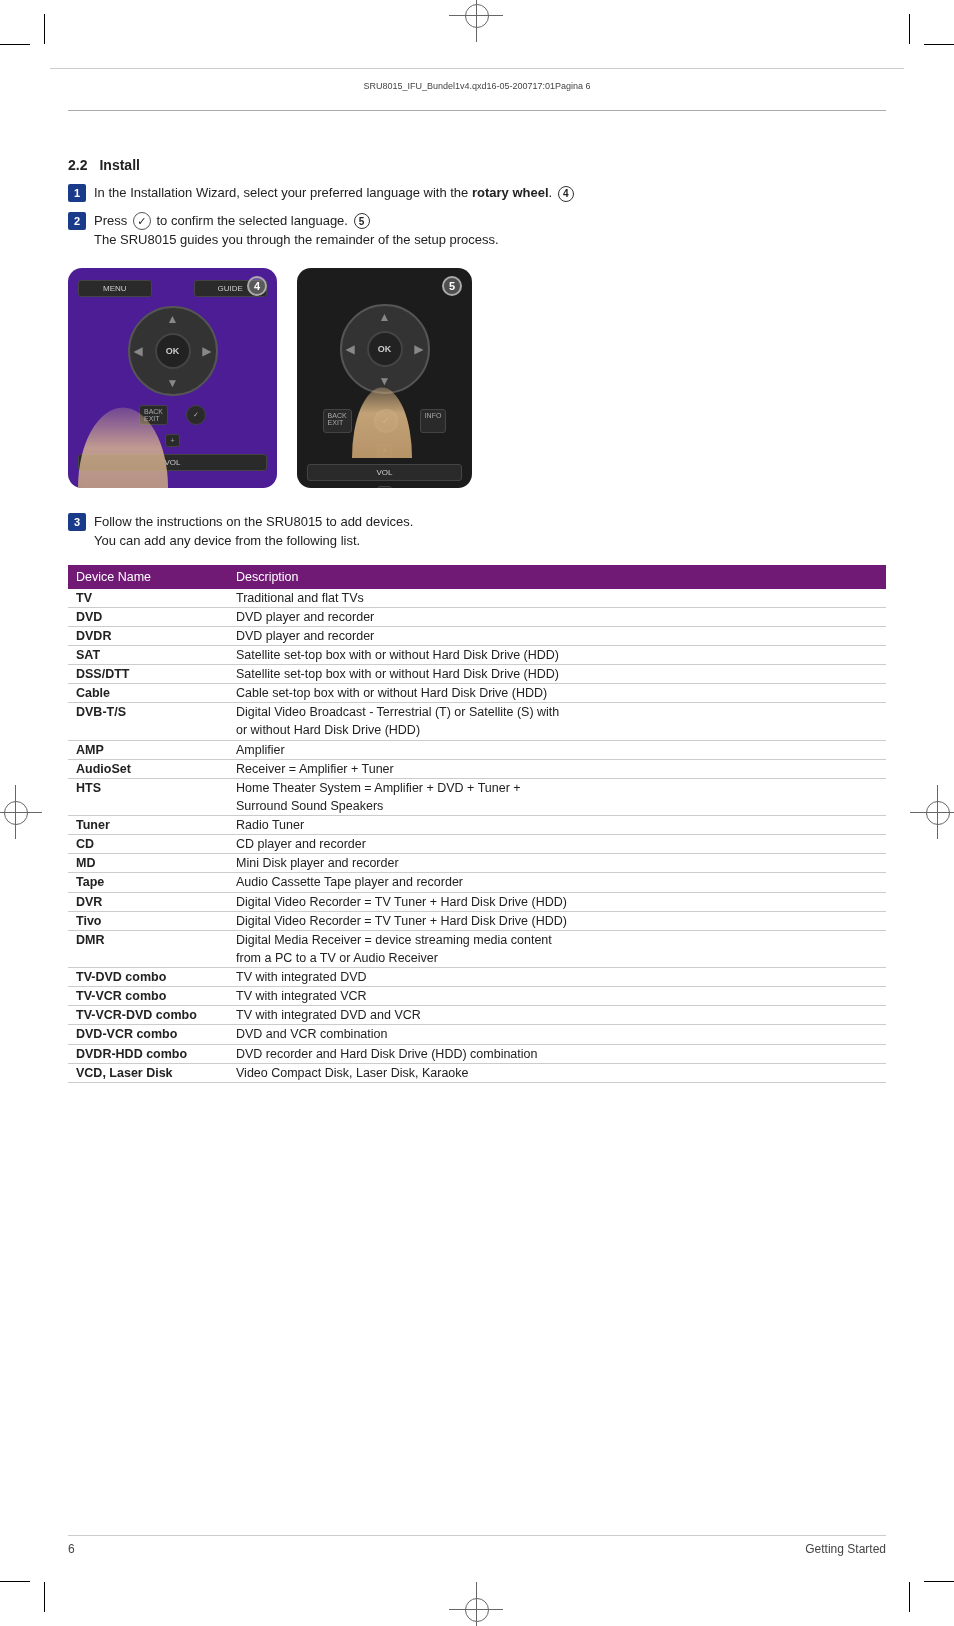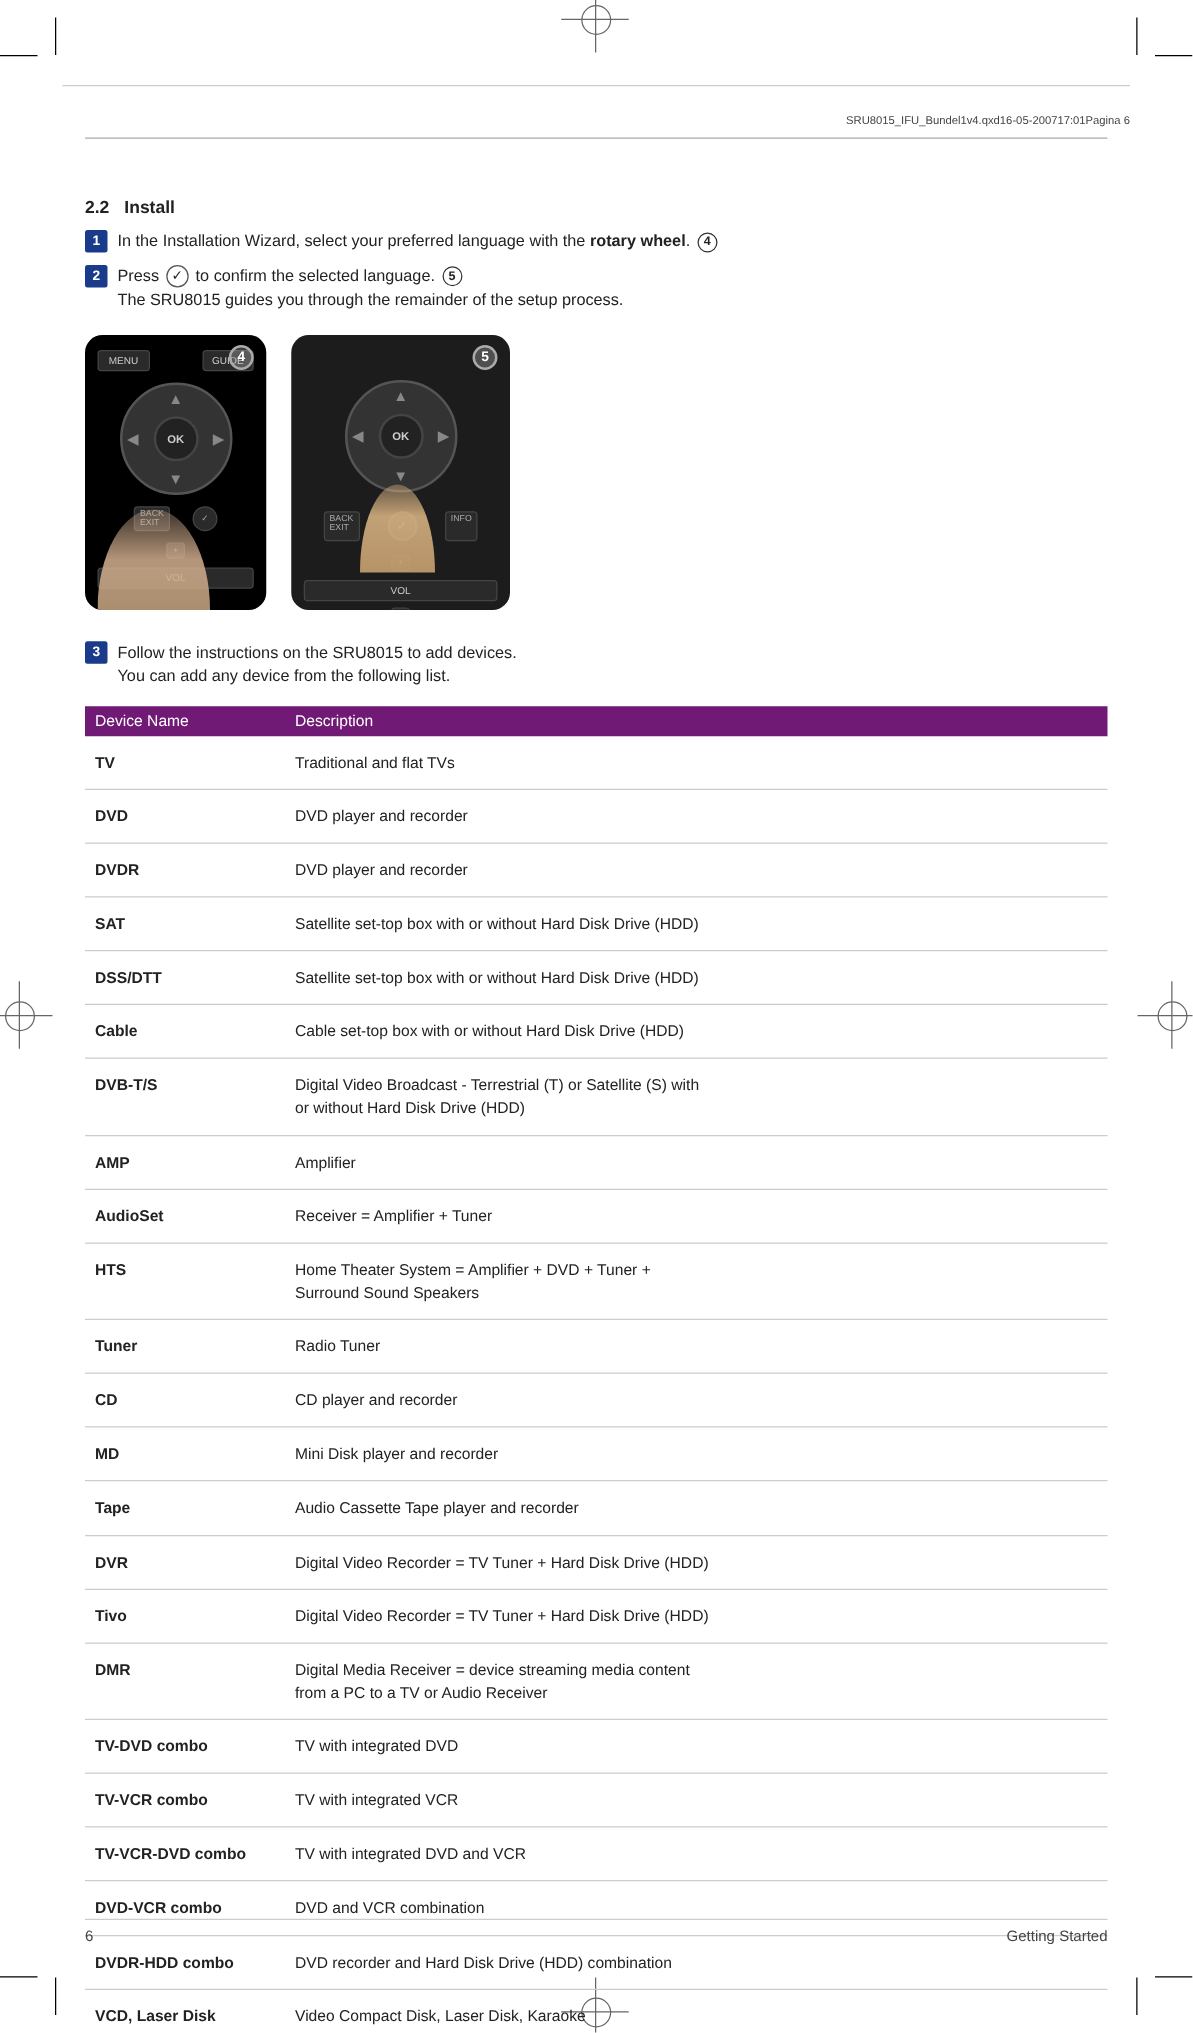--- a/index.html
+++ b/index.html
@@ -29,23 +29,23 @@
 
     
     .header-bar {
       position: absolute;
       top: 68px;
       left: 50px;
       right: 50px;
       font-size: 9px;
       color: #444;
       display: flex;
-      justify-content: flex-end;
+      justify-content: center;
       border-top: 1px solid #ccc;
-      padding-top: 22px;
+      padding-top: 12px;
     }
 
     
     .main-content {
       position: absolute;
       top: 110px;
       left: 68px;
       right: 68px;
     }
 
@@ -130,23 +130,23 @@
     
     .images-row {
       display: flex;
       gap: 20px;
       margin: 18px 0 24px 0;
       align-items: flex-start;
     }
 
     
     .remote-img {
-      width: 145px;
+      width: 209px;
       height: 220px;
-      background: #000000;
+      background: #4c1d95;
       border-radius: 14px;
       position: relative;
       overflow: hidden;
       flex-shrink: 0;
     }
     .remote-img-2 {
       width: 175px;
       height: 220px;
       background: #1c1c1c;
       border-radius: 14px;
@@ -293,21 +293,21 @@
     .device-table thead th {
       text-align: left;
       padding: 5px 8px;
       font-weight: normal;
       font-size: 12.5px;
     }
     .device-table tbody tr {
       border-bottom: 1px solid #ccc;
     }
     .device-table tbody td {
-      padding: 12px 8px;
+      padding: 0 8px;
       vertical-align: top;
       line-height: 1.45;
     }
     .device-table tbody td:first-child {
       font-weight: bold;
       white-space: nowrap;
       width: 160px;
     }
 
     

